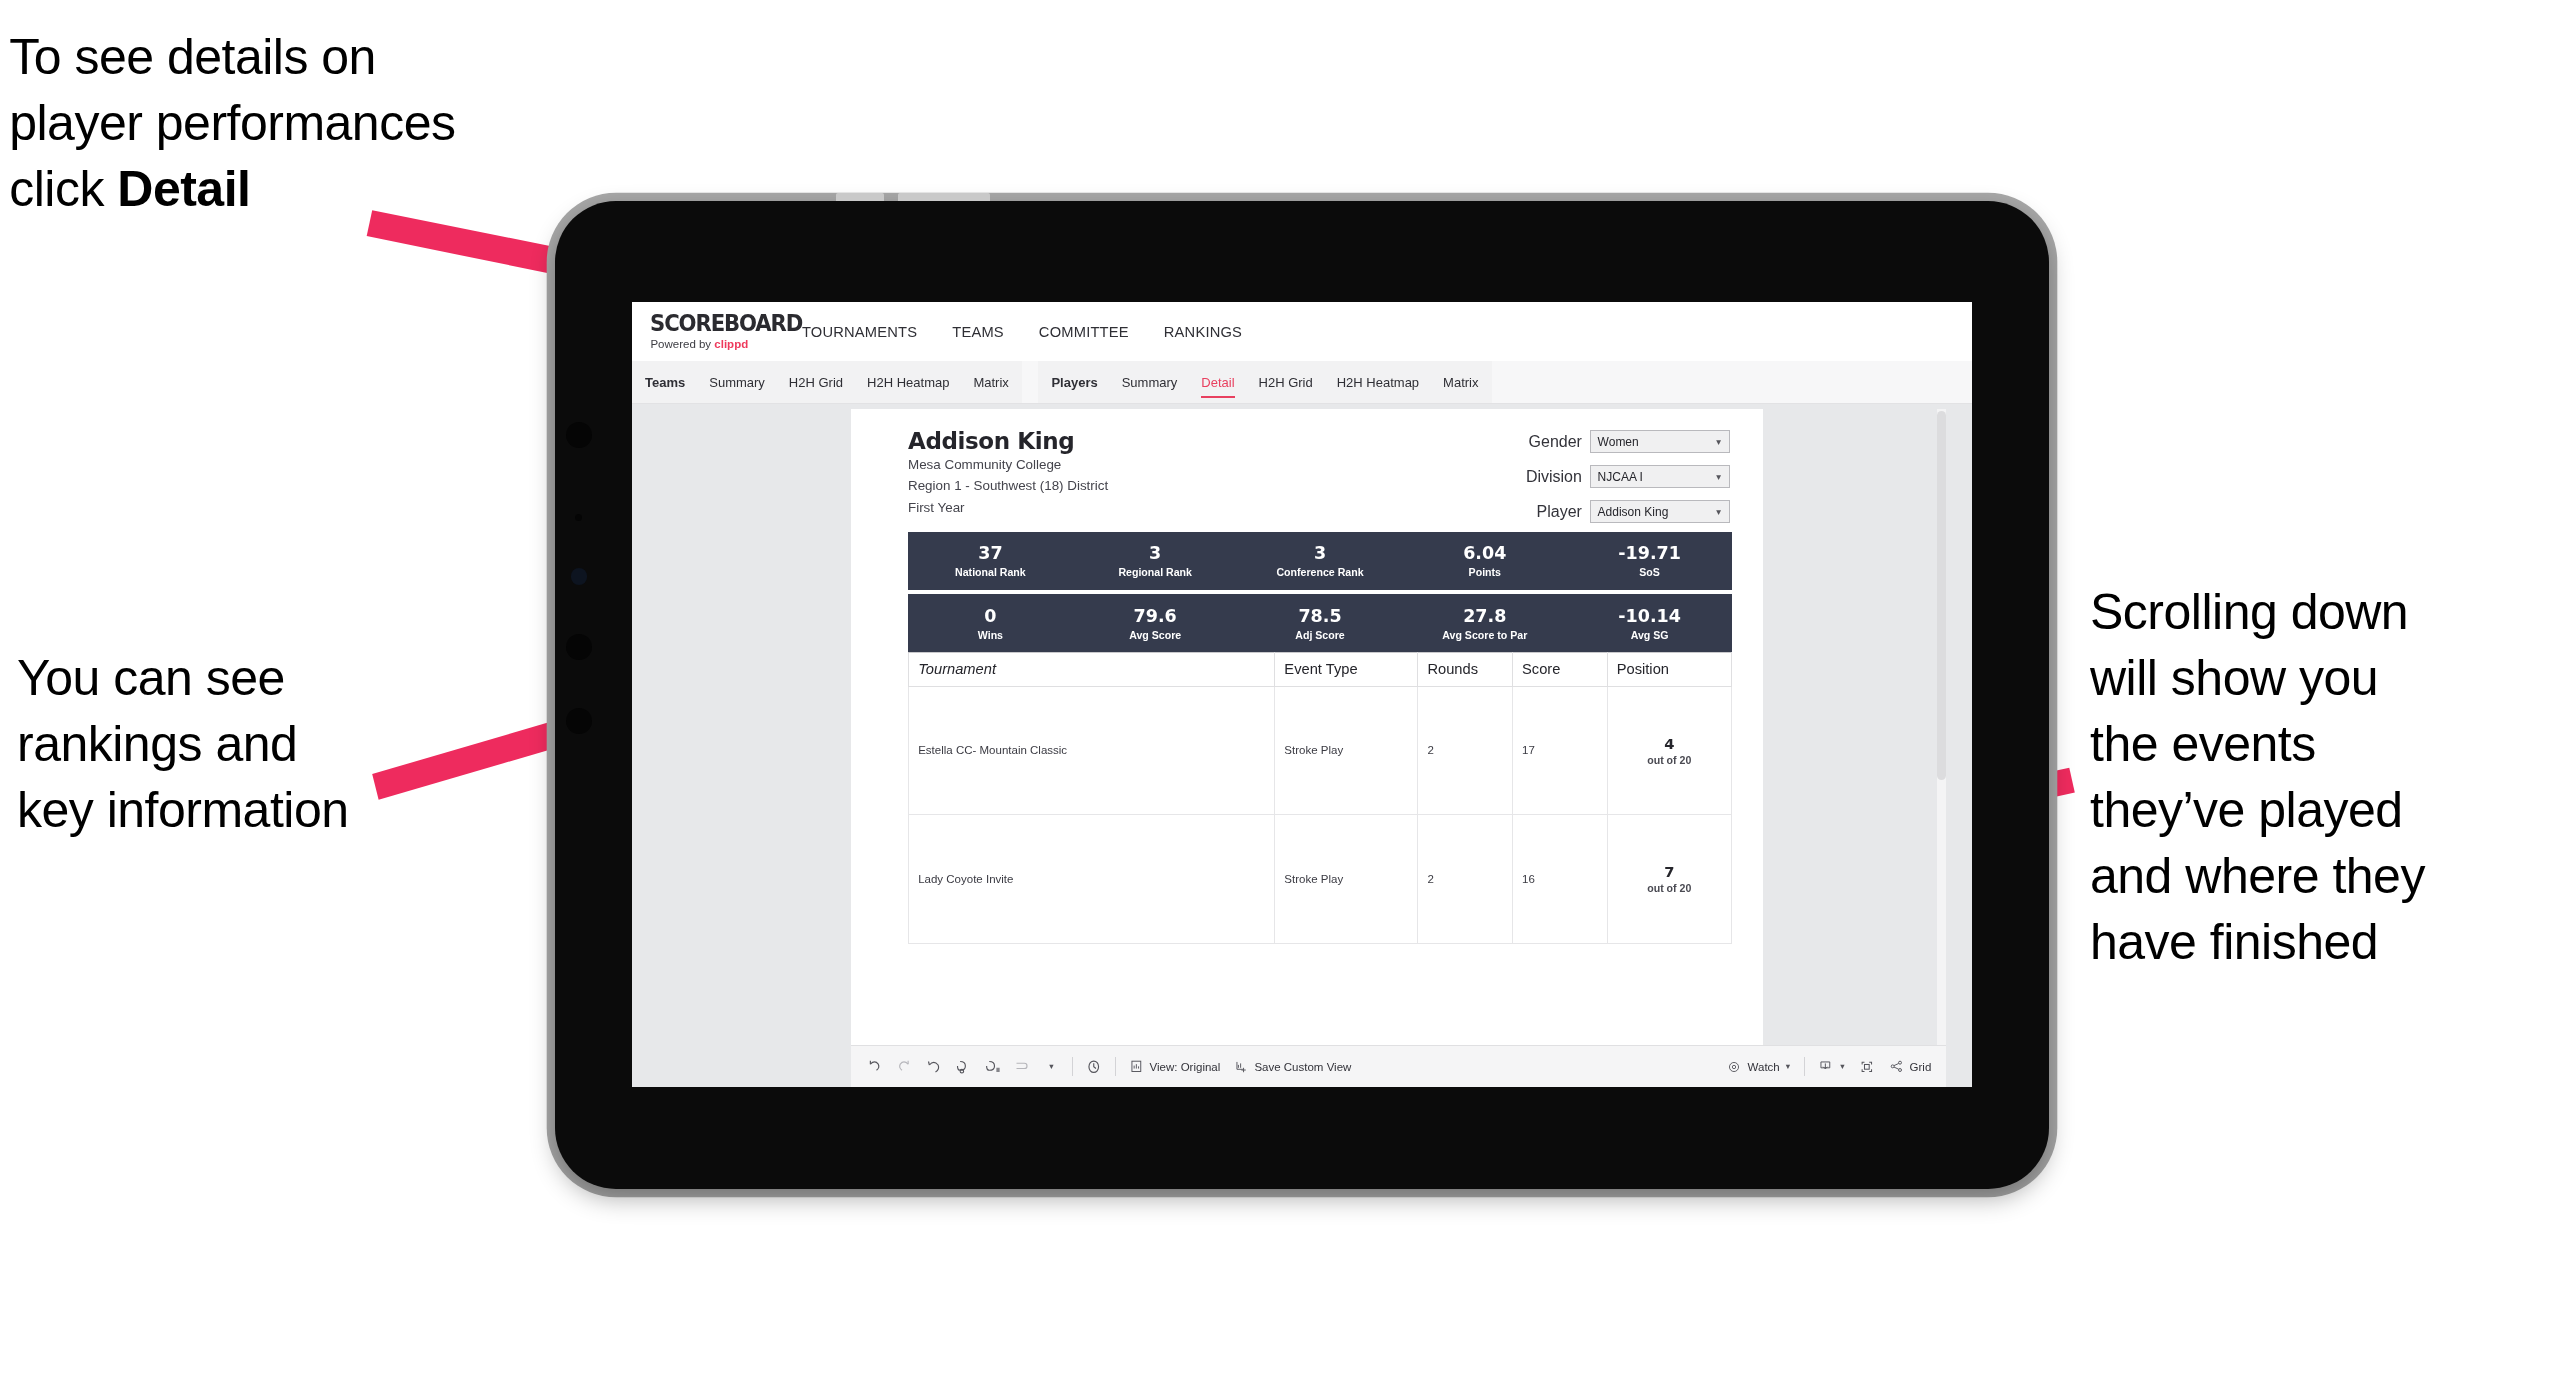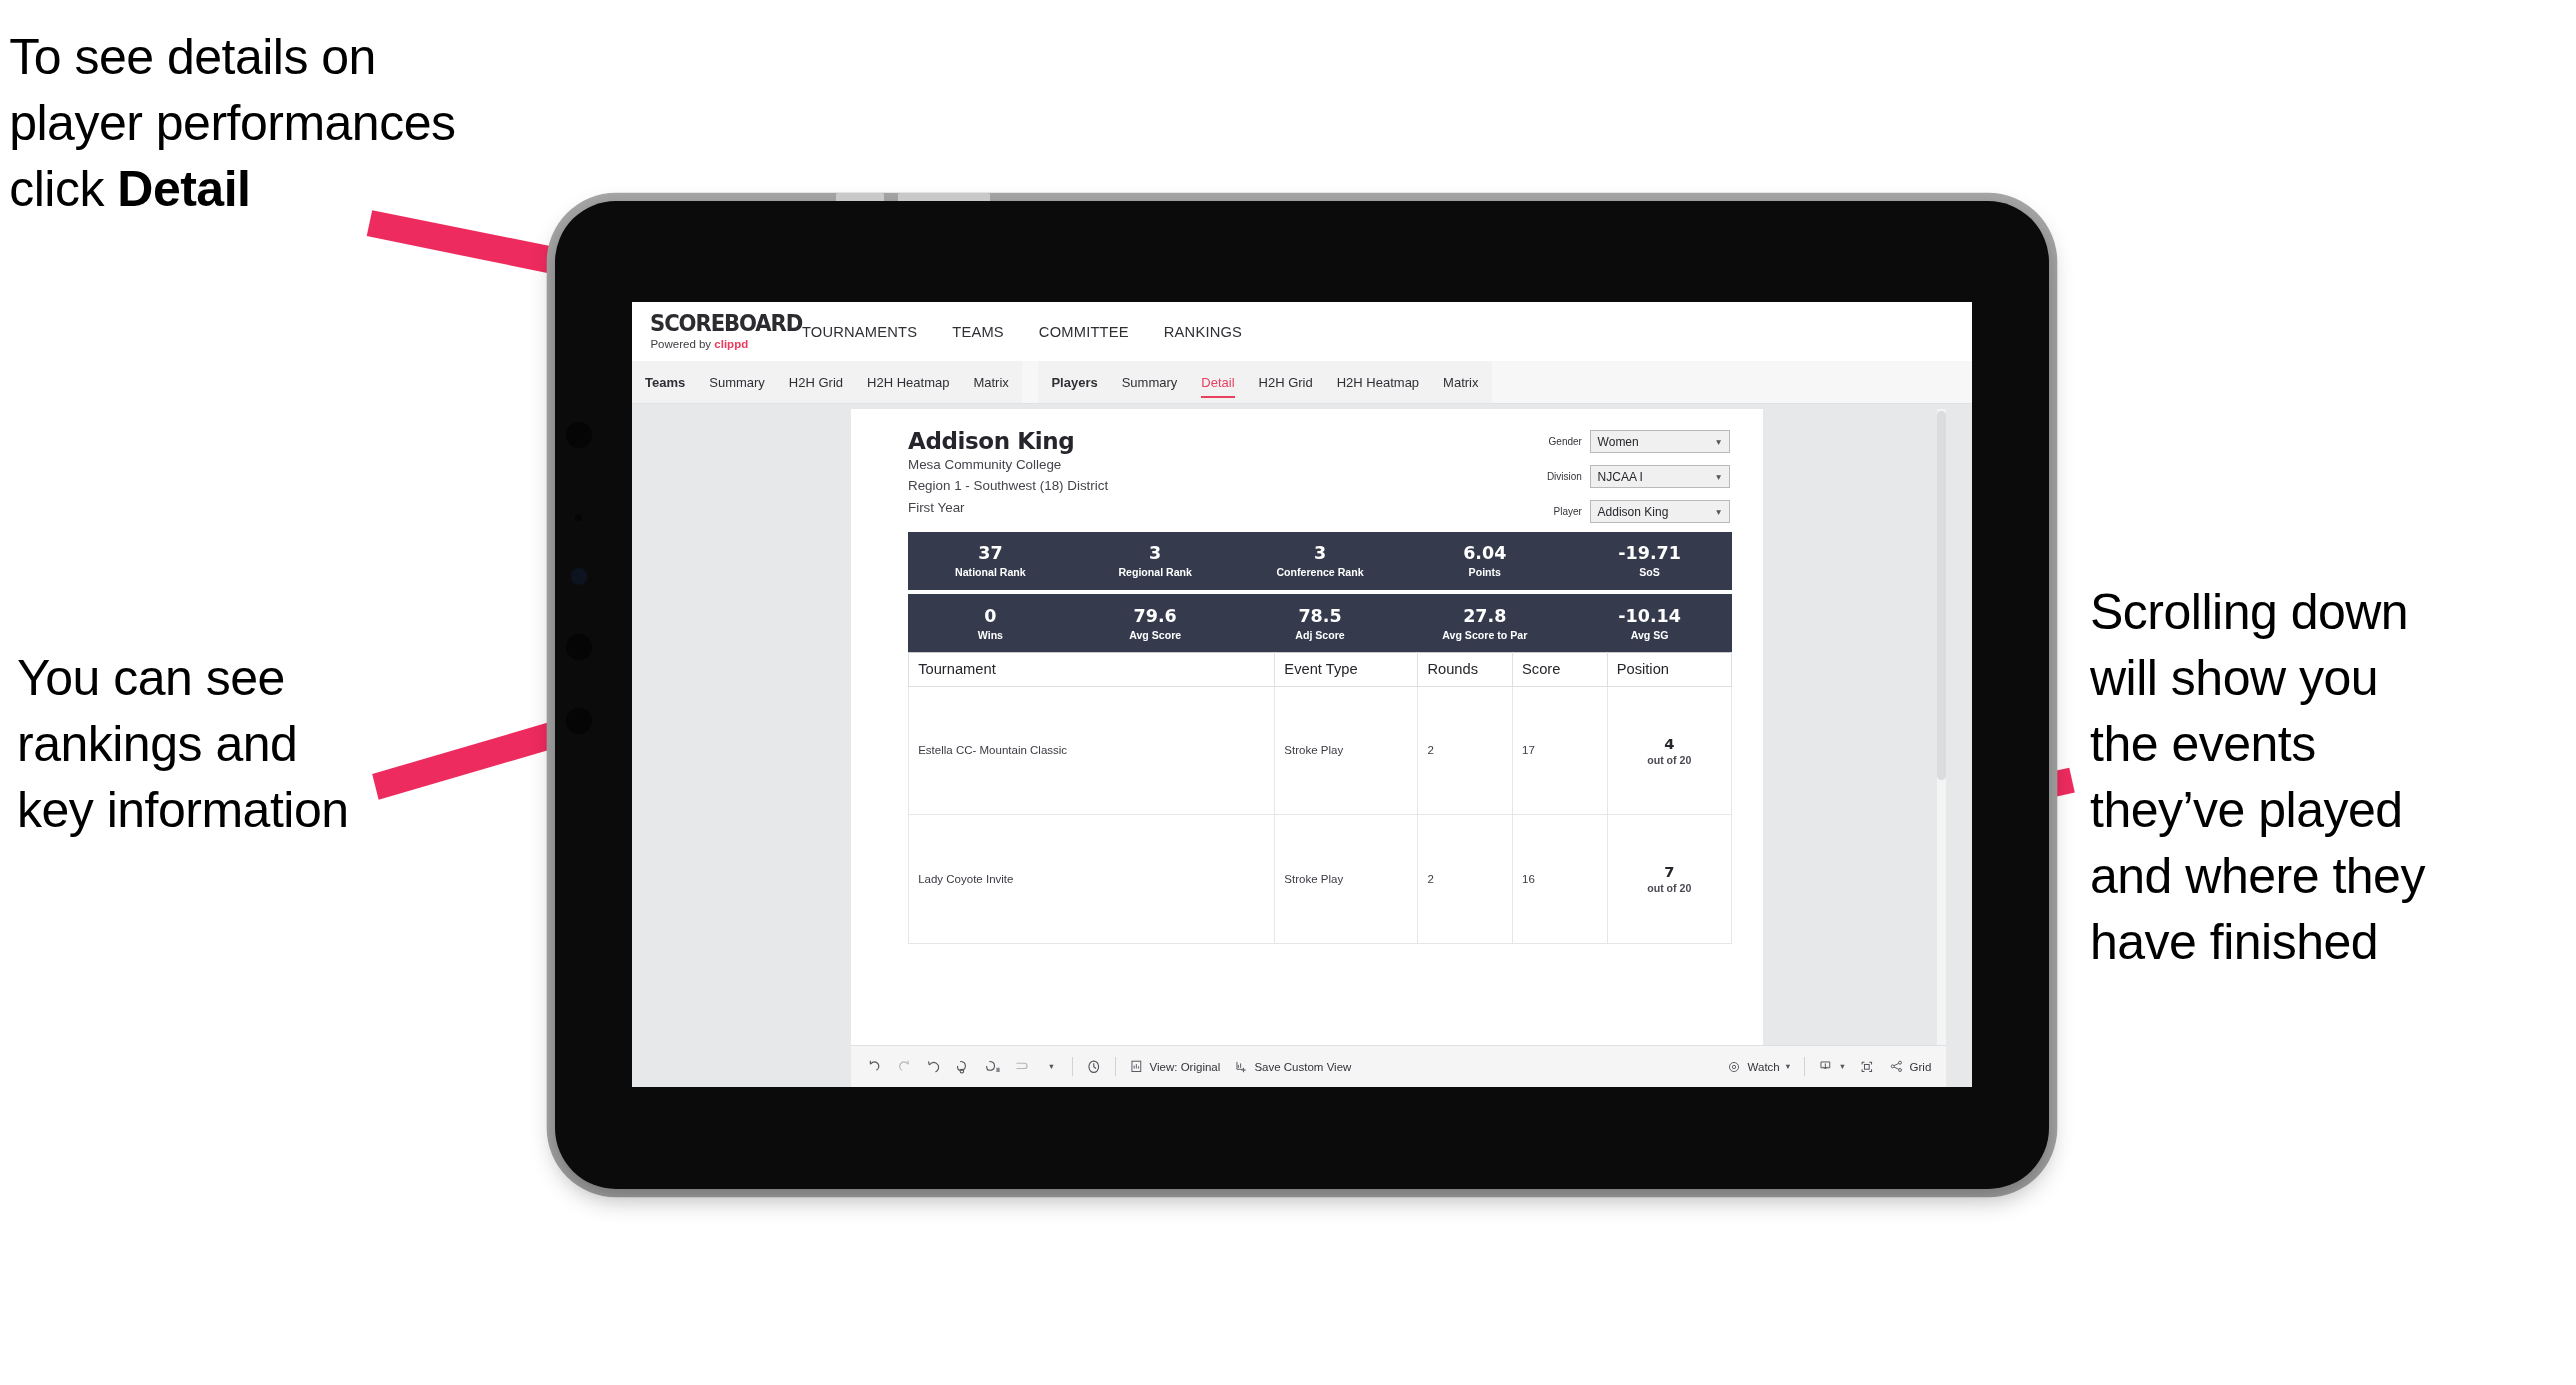--- a/index.html
+++ b/index.html
@@ -110,21 +110,21 @@
 
   #sheet-inner{position:absolute;left:0;top:0;right:0;bottom:0;padding:20px 31px 0 57px;box-sizing:border-box;}
 
   
   #player-head{position:relative;height:103px;}
   #player-name{font-family:"DejaVu Sans",sans-serif;font-weight:700;font-size:23px;color:#25252b;letter-spacing:-0.4px;line-height:1.1;}
   .player-meta{font-size:13.4px;color:#44444c;line-height:1.53;margin-top:0.9px;}
 
   #filters{position:absolute;right:1.8px;top:1.8px;width:212px;}
   .filter-row{display:flex;align-items:center;justify-content:flex-end;margin-bottom:12px;}
-  .filter-label{font-size:10px;color:#33333a;margin-right:8.3px;}
+  .filter-label{font-size:16px;color:#33333a;margin-right:8.3px;}
   .filter-select{
     width:140px;height:23px;background:#f0f0f1;border:0.9px solid #b9b9bd;
     display:flex;align-items:center;padding:0 6.4px;box-sizing:border-box;
     font-size:12px;color:#26262c;position:relative;cursor:pointer;
   }
   .filter-select .caret{position:absolute;right:6.4px;font-size:8.3px;color:#55555c;}
 
   
   .statbar{display:flex;background:#353b4d;height:58px;align-items:center;}
   .statbar.second{margin-top:4.6px;}
@@ -145,21 +145,21 @@
     padding:8.3px 9.2px;border:0.9px solid #dfdfe1;border-top:0.9px solid #c9c9cc;
     background:#fff;
   }
   #tourn-table td{
     font-size:11.5px;color:#3a3a42;padding:9.2px;border:0.9px solid #e6e6e8;
     height:109px;vertical-align:middle;background:#fff;
   }
   td.pos{text-align:center;background:#f5f5f6;}
   td.pos .p{font-family:"DejaVu Sans",sans-serif;font-weight:700;font-size:14.7px;color:#25252b;}
   td.pos .o{font-size:10.6px;color:#4a4a52;margin-top:1.8px;font-weight:bold;}
-  th.c-tournament{width:276px;} th.c-event{width:96px;}
+  th.c-tournament{width:276px;font-style:italic;} th.c-event{width:96px;}
   th.c-rounds{width:57px;} th.c-score{width:57px;} th.c-position{width:81px;}
   th.c-position{text-align:center;}
 
   
   #toolbar{
     position:absolute;left:219px;right:26px;bottom:0;height:42px;
     background:#f5f5f6;border-top:0.9px solid #e0e0e2;
     display:flex;align-items:center;padding:0 14.7px;box-sizing:border-box;
     gap:12px;
   }

